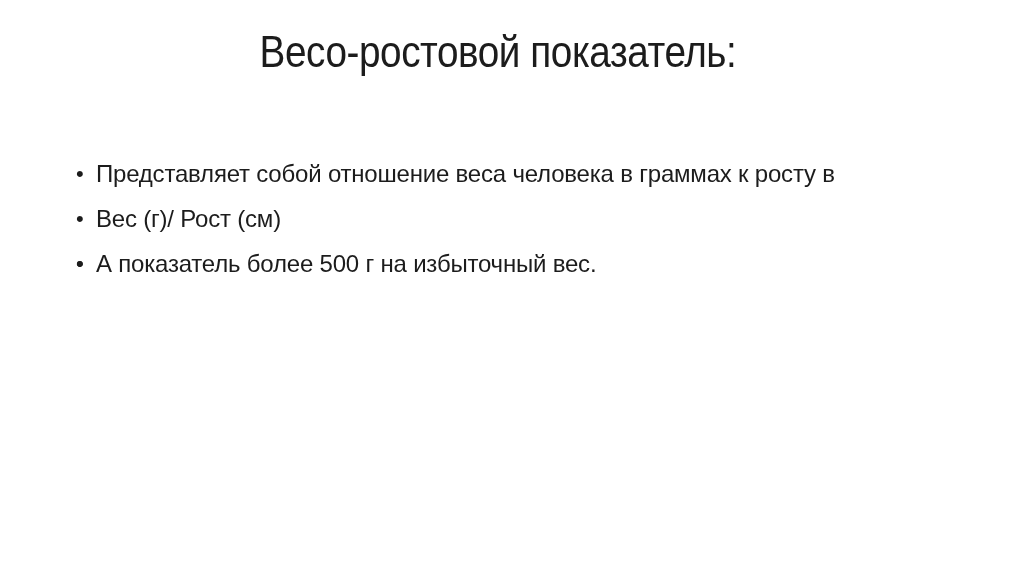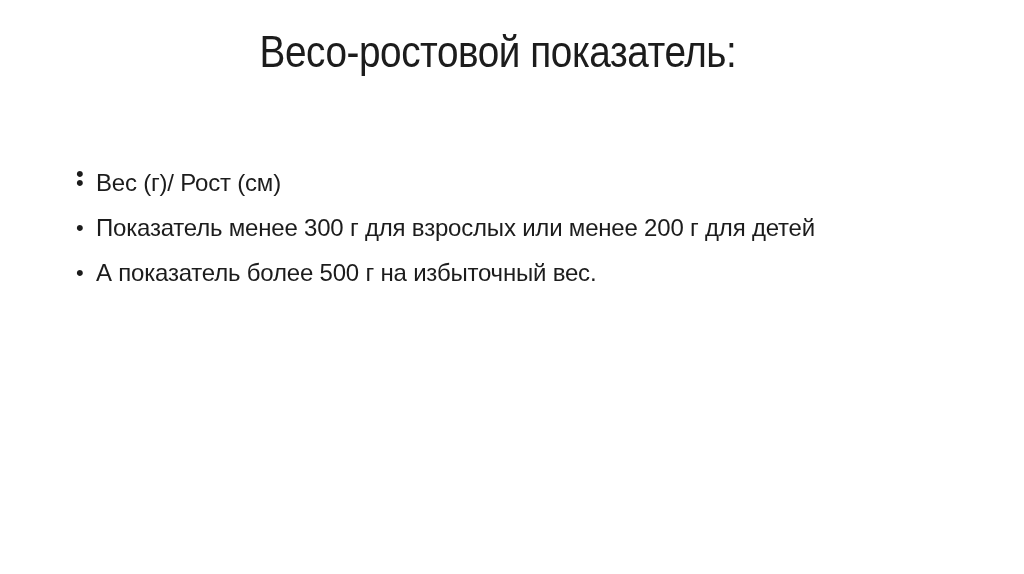--- a/index.html
+++ b/index.html
@@ -62,30 +62,30 @@
 <body>
 
 <div class="slide">
 
   <h1 class="slide-title">Весо-ростовой показатель:</h1>
 
   <ul class="bullet-list">
 
     <li class="bullet-item">
       <span class="bullet-marker">•</span>
+      <div class="bullet-line">Представляет собой отношение веса человека в граммах к росту в</div>
     </li>
 
     <li class="bullet-item">
       <span class="bullet-marker">•</span>
       <div class="bullet-line">Вес (г)/ Рост (см)</div>
     </li>
 
     <li class="bullet-item">
       <span class="bullet-marker">•</span>
-      <div class="bullet-line">Показатель менее 300 г для взрослых или менее 200 г для детей</div>
     </li>
 
     <li class="bullet-item">
       <span class="bullet-marker">•</span>
       <div class="bullet-line">А показатель более 500 г на избыточный вес.</div>
     </li>
 
   </ul>
 
 </div>

